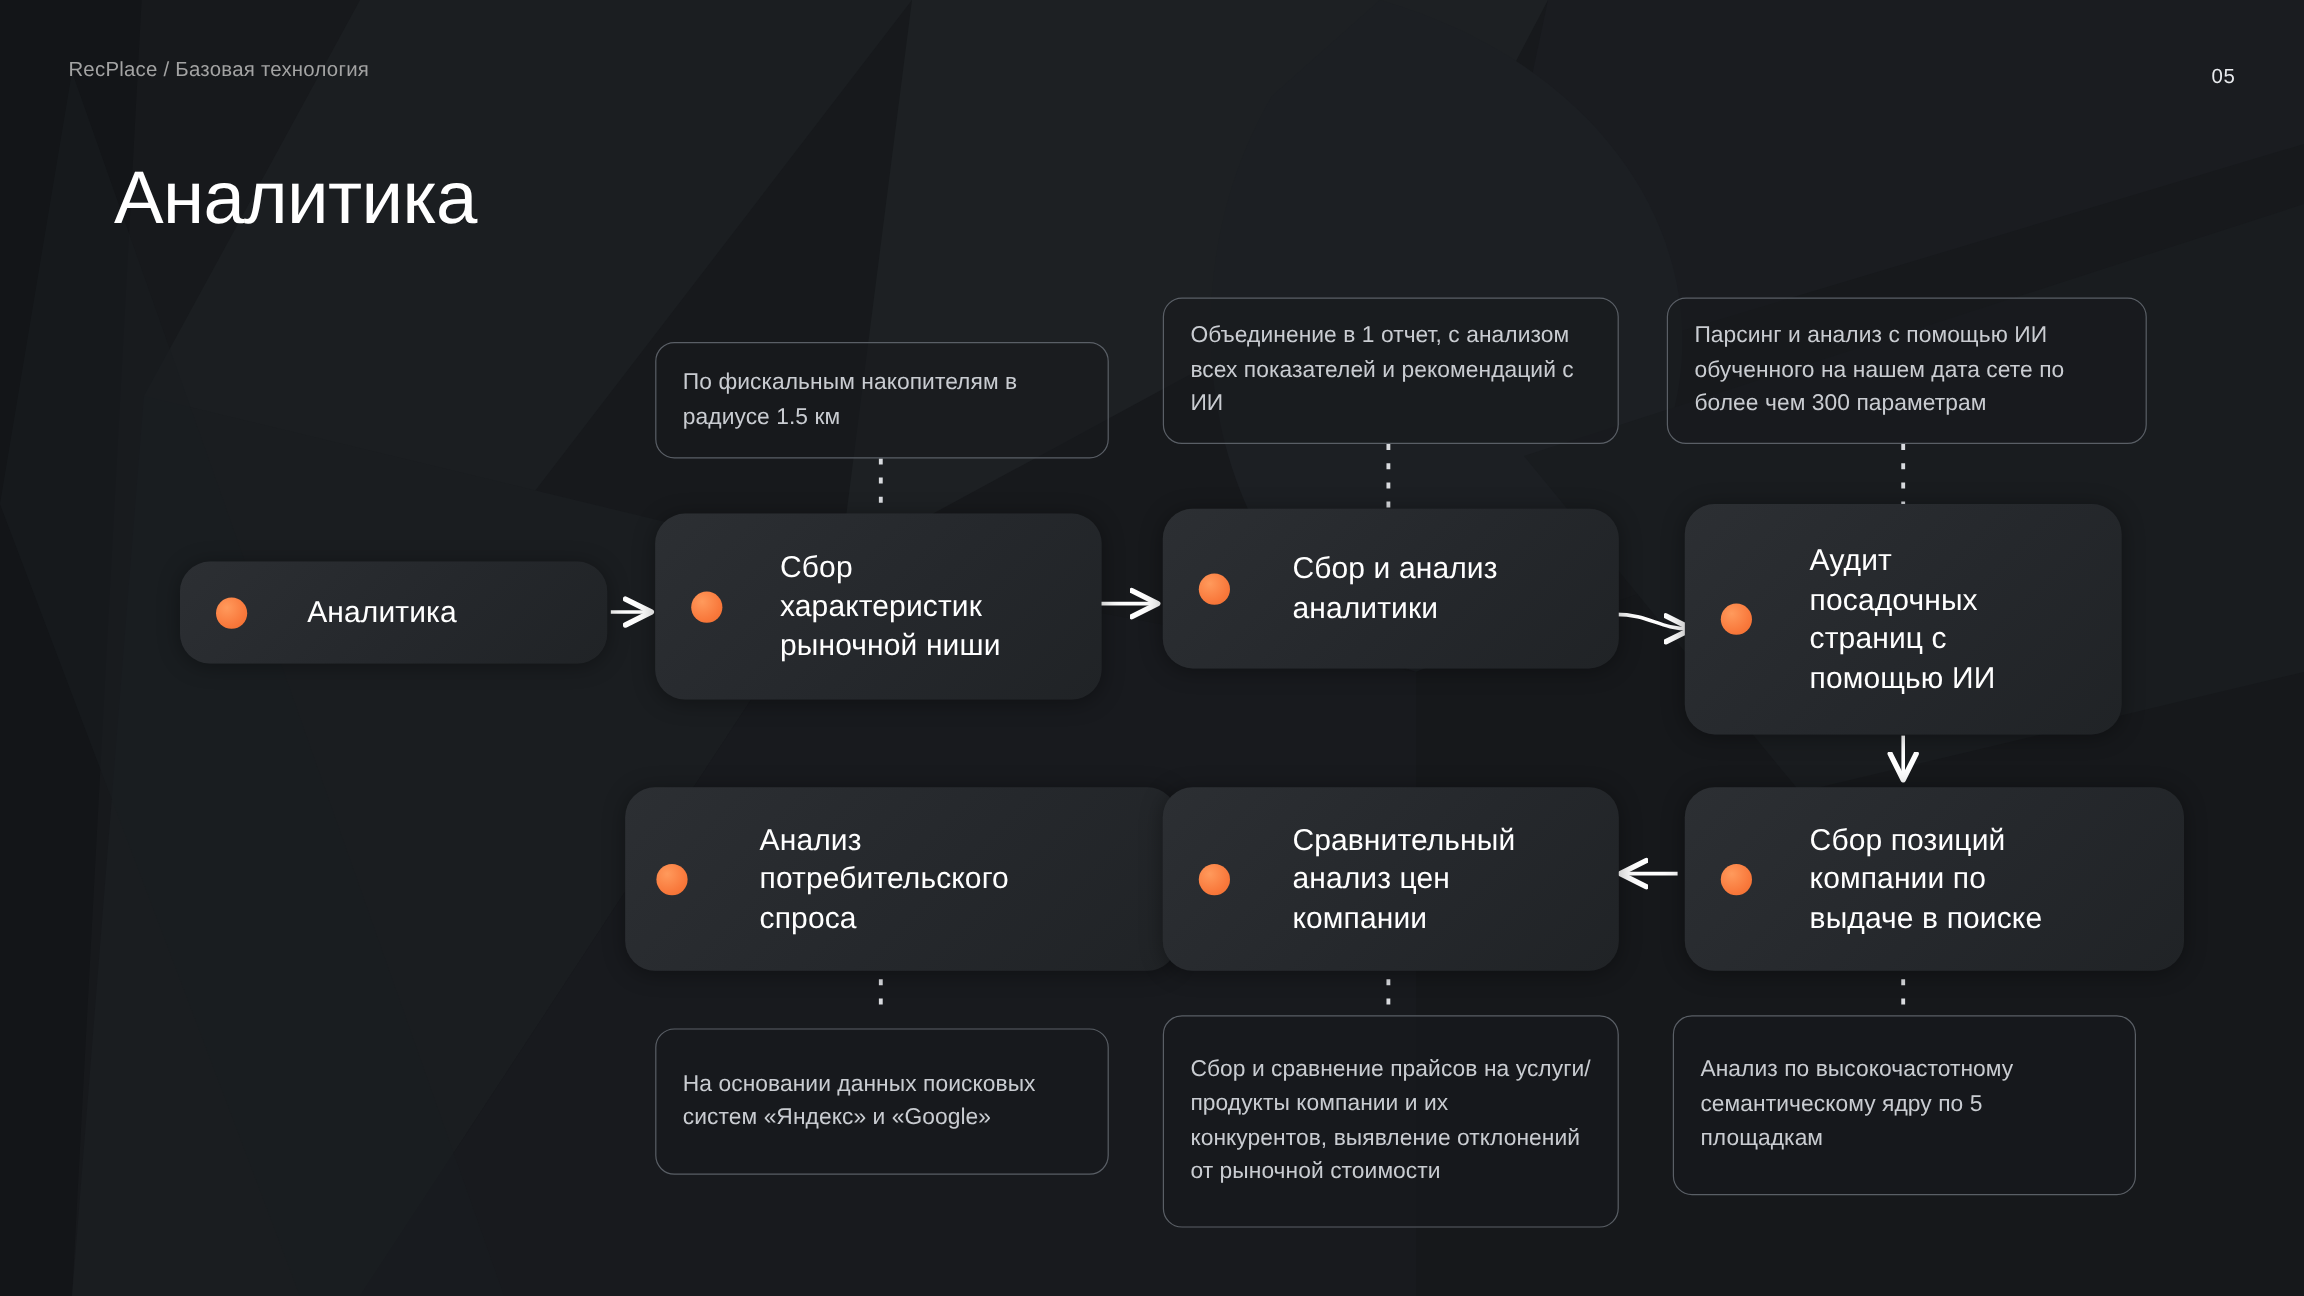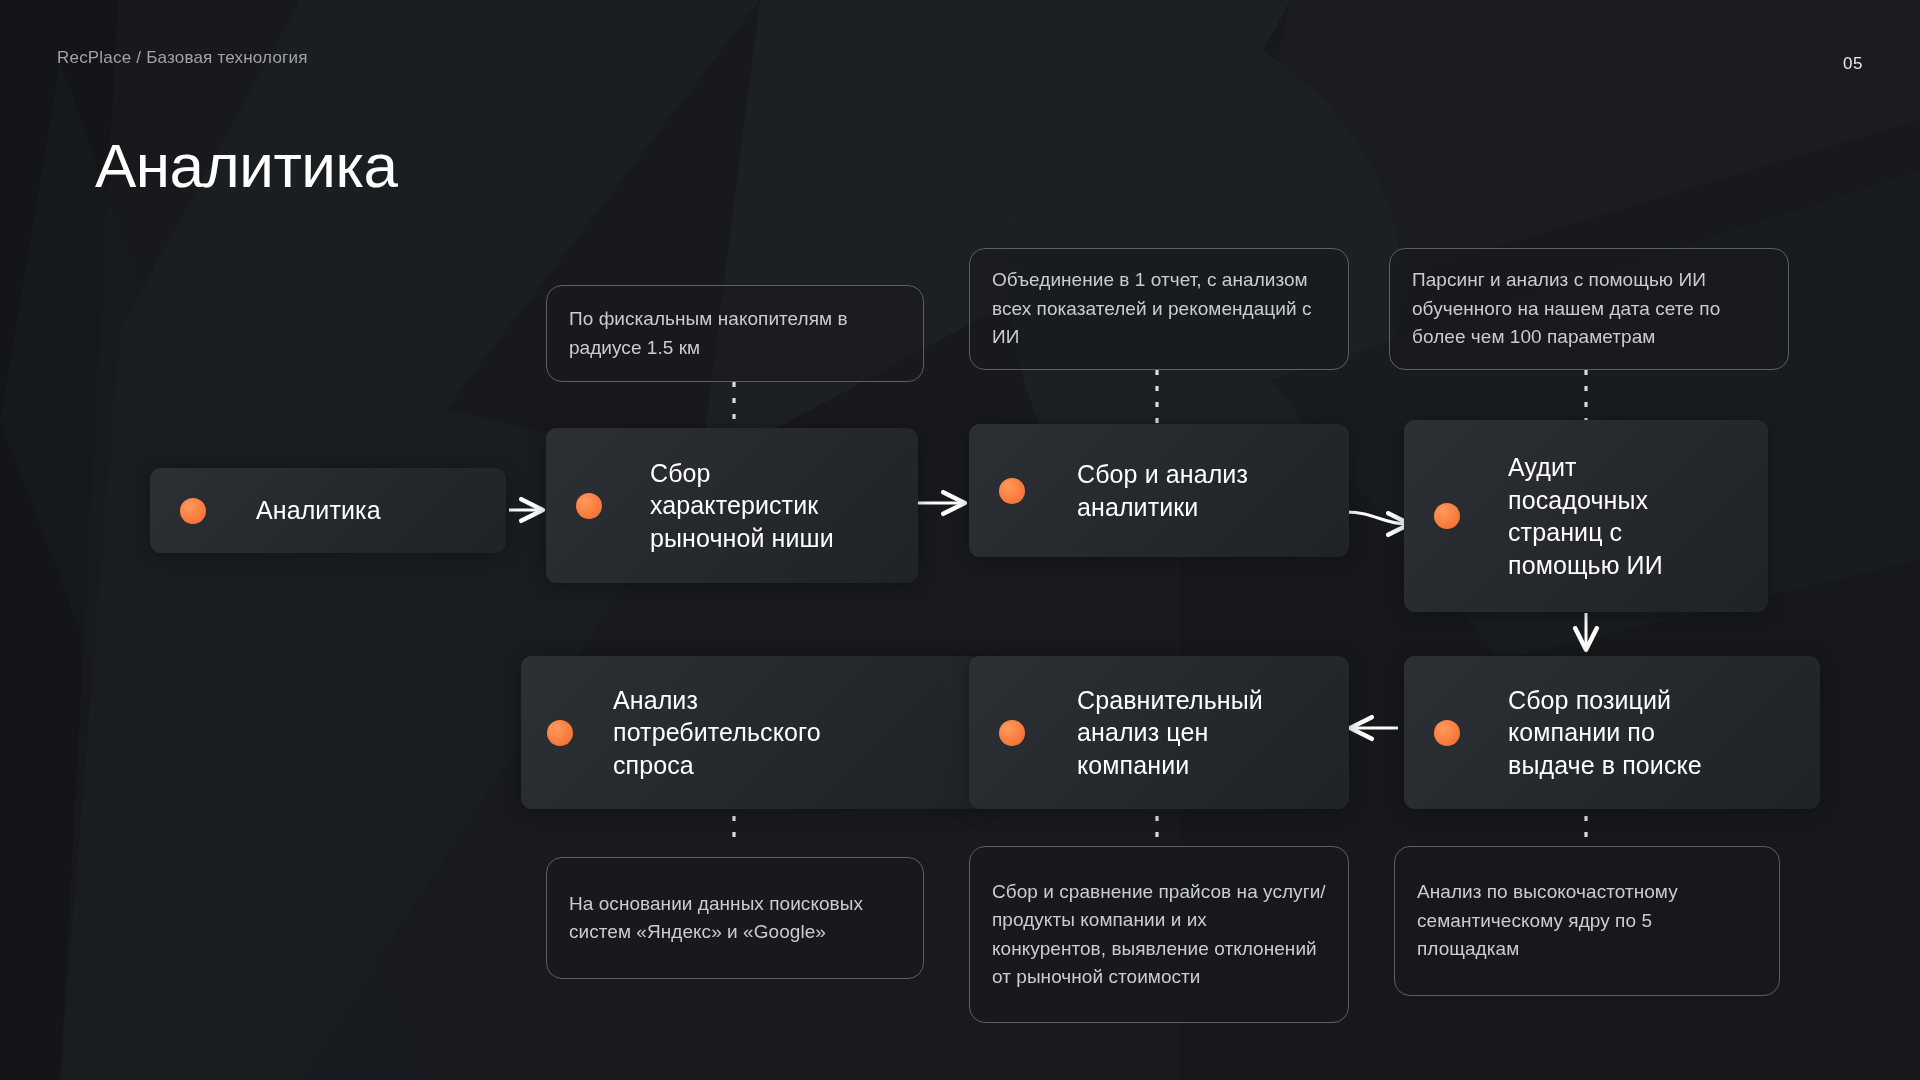--- a/index.html
+++ b/index.html
@@ -23,21 +23,21 @@
   }
   .page-title{
     position:absolute; left:95px; top:130px; z-index:5;
     font-size:62px; font-weight:400; letter-spacing:-.5px; color:#fff;
   }
   
   #diagram{ position:absolute; inset:0; z-index:3; }
   .node{
     position:absolute; z-index:4;
     background:linear-gradient(135deg,#2c2f33 0%,#25282c 55%,#202326 100%);
-    border-radius:11px;
+    border-radius:25px;
     display:flex; align-items:center;
     box-shadow:0 2px 18px rgba(0,0,0,.35);
   }
   .node .dot{
     width:26px; height:26px; border-radius:50%;
     background:radial-gradient(circle at 35% 32%,#ff9a5c 0%,#f97a3d 60%,#ef6b2c 100%);
     flex:0 0 26px;
   }
   .node .ntext{
     font-size:25px; line-height:1.30; color:#fff; letter-spacing:.1px;
@@ -106,21 +106,21 @@
 
 <div class="callout" style="left:546px; top:285px; width:378px; height:97px; padding:0 22px;">
   <div class="ctext">По фискальным накопителям в радиусе 1.5 км</div>
 </div>
 
 <div class="callout" style="left:969px; top:248px; width:380px; height:122px; padding:0 22px;">
   <div class="ctext">Объединение в 1 отчет, с анализом всех показателей и рекомендаций с ИИ</div>
 </div>
 
 <div class="callout" style="left:1389px; top:248px; width:400px; height:122px; padding:0 22px;">
-  <div class="ctext">Парсинг и анализ с помощью ИИ обученного на нашем дата сете по более чем 100 параметрам</div>
+  <div class="ctext">Парсинг и анализ с помощью ИИ обученного на нашем дата сете по более чем 300 параметрам</div>
 </div>
 
 <div class="node" style="left:150px; top:468px; width:356px; height:85px; padding:0 30px; gap:50px;">
   <span class="dot"></span>
   <span class="ntext">Аналитика</span>
 </div>
 
 <div class="node" style="left:546px; top:428px; width:372px; height:155px; padding:0 30px; gap:48px;">
   <span class="dot"></span>
   <span class="ntext" style="max-width:195px;">Сбор характеристик рыночной ниши</span>
@@ -129,21 +129,21 @@
 <div class="node" style="left:969px; top:424px; width:380px; height:133px; padding:0 30px; gap:52px;">
   <span class="dot"></span>
   <span class="ntext" style="max-width:210px;">Сбор и анализ аналитики</span>
 </div>
 
 <div class="node" style="left:1404px; top:420px; width:364px; height:192px; padding:0 30px; gap:48px;">
   <span class="dot"></span>
   <span class="ntext" style="max-width:180px;">Аудит посадочных страниц с помощью ИИ</span>
 </div>
 
-<div class="node" style="left:521px; top:656px; width:460px; height:153px; padding:0 26px; gap:40px;">
+<div class="node" style="left:521px; top:656px; width:460px; height:153px; padding:0 26px; gap:60px;">
   <span class="dot"></span>
   <span class="ntext" style="max-width:260px;">Анализ потребительского спроса</span>
 </div>
 
 <div class="node" style="left:969px; top:656px; width:380px; height:153px; padding:0 30px; gap:52px;">
   <span class="dot"></span>
   <span class="ntext" style="max-width:200px;">Сравнительный анализ цен компании</span>
 </div>
 
 <div class="node" style="left:1404px; top:656px; width:416px; height:153px; padding:0 30px; gap:48px;">

